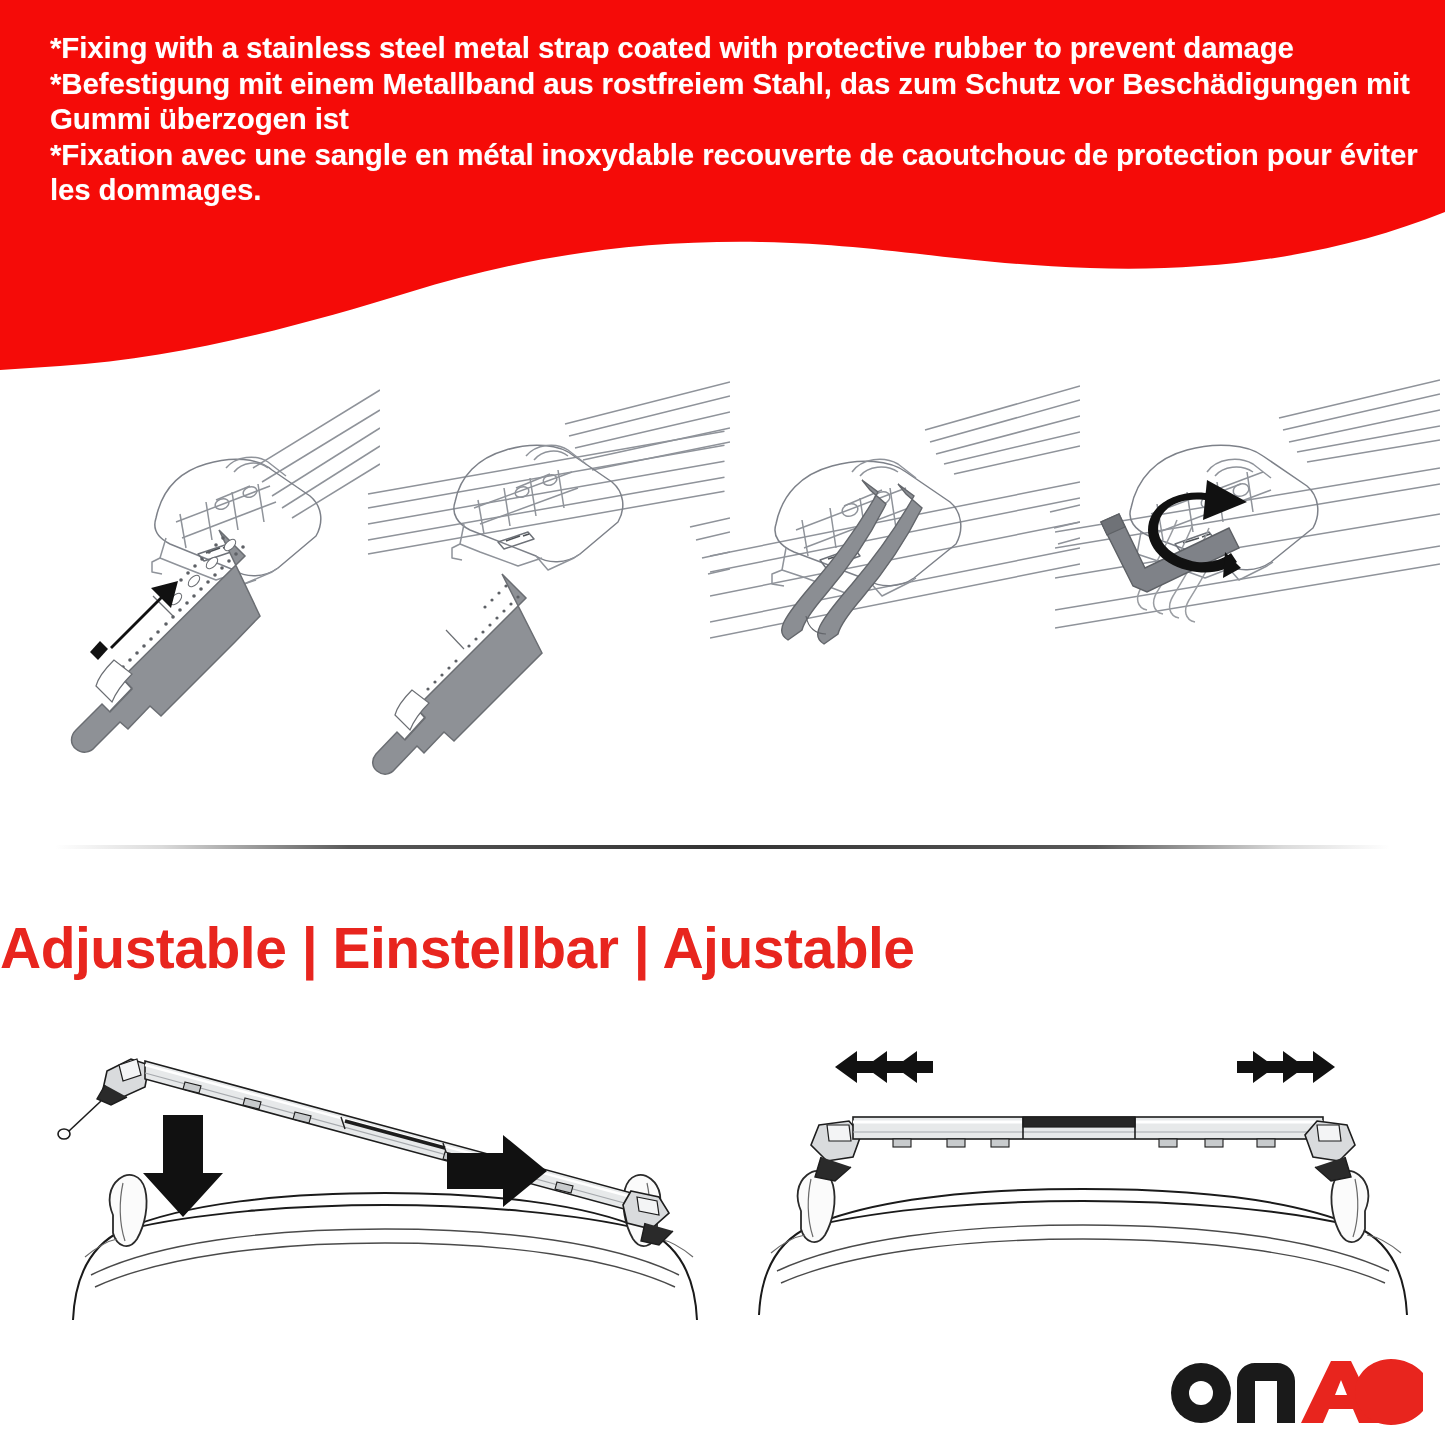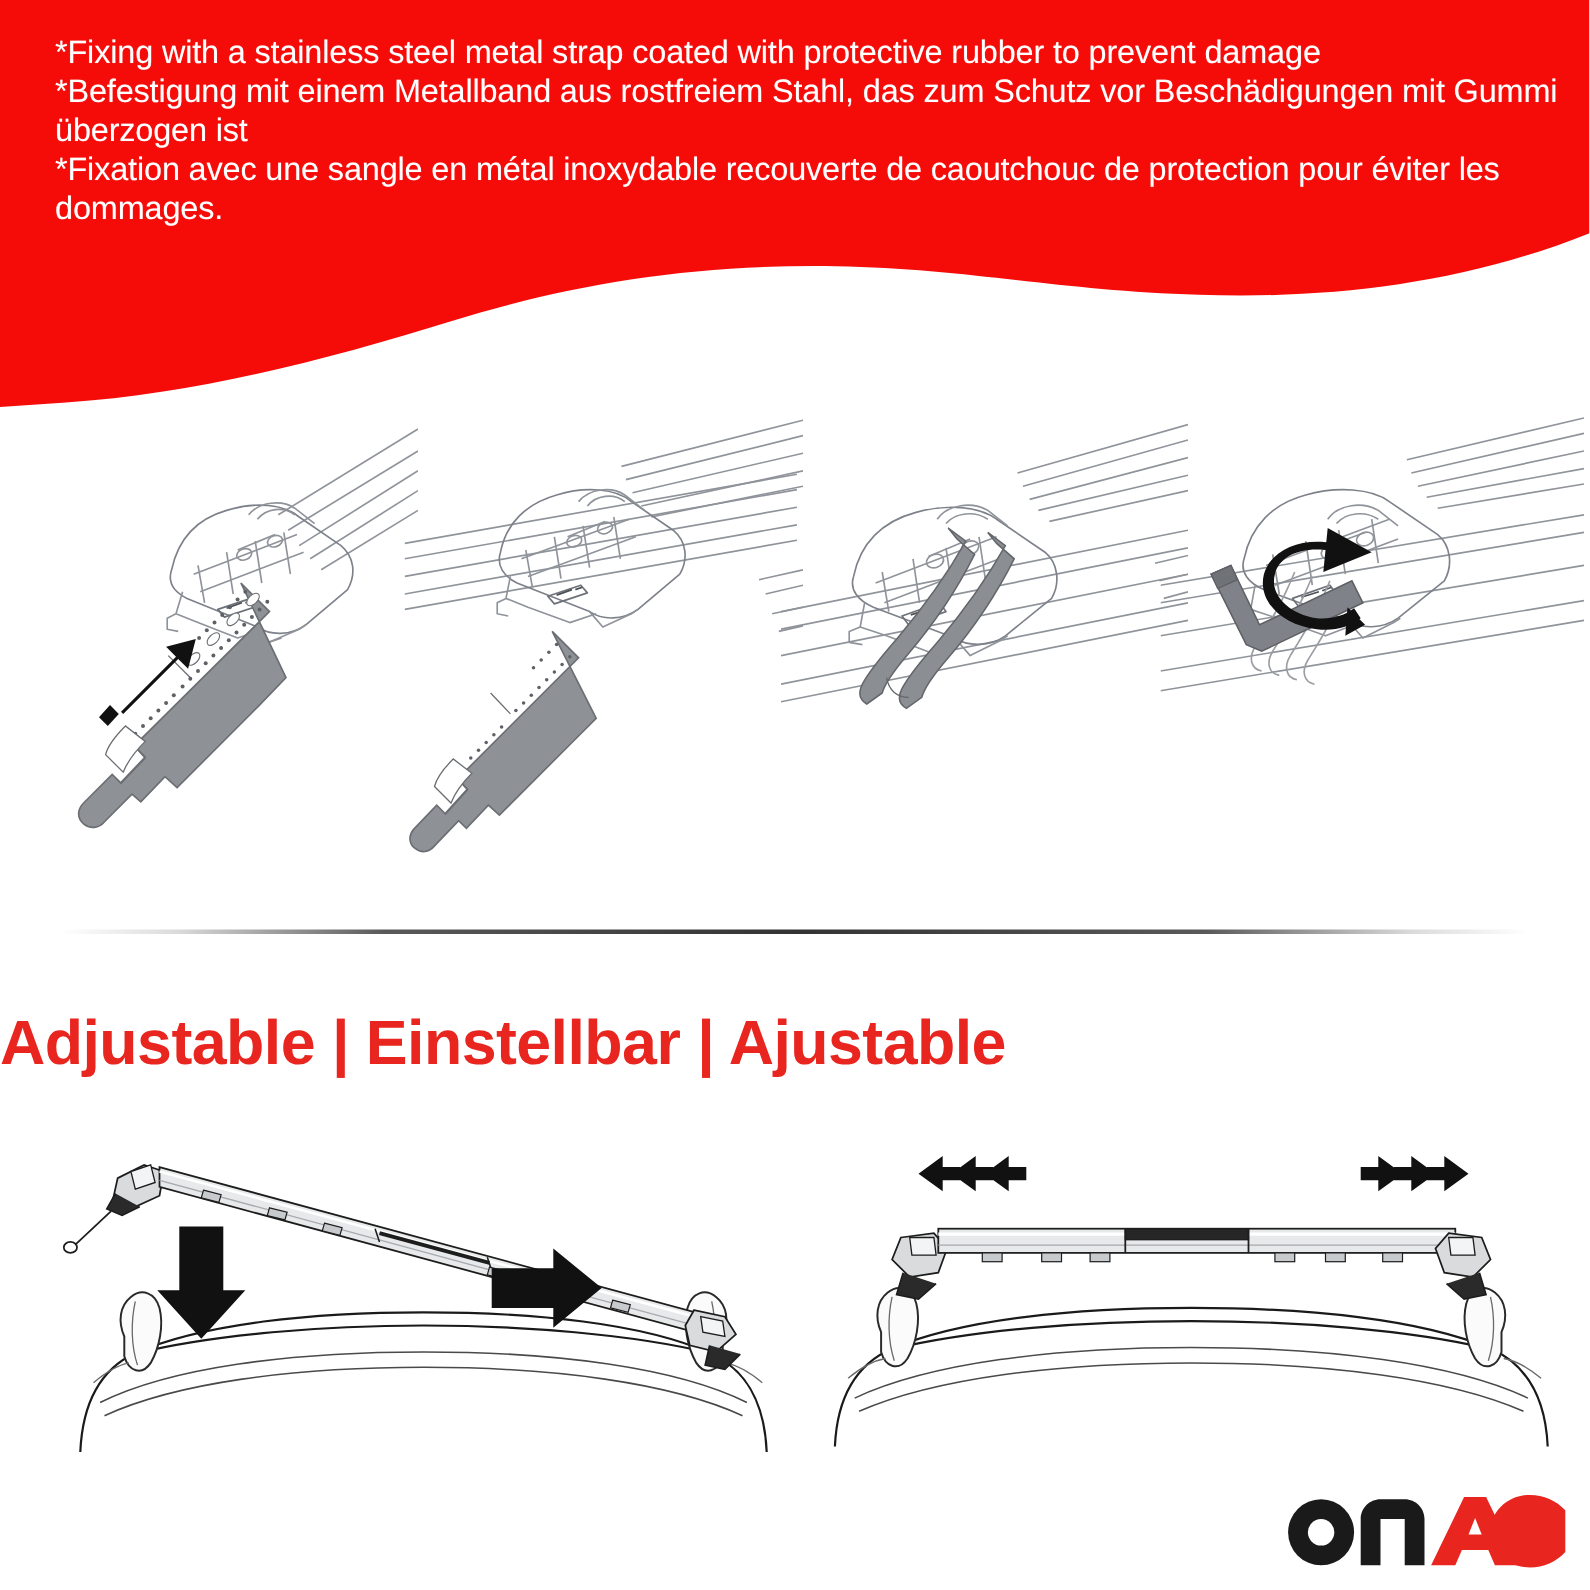--- a/index.html
+++ b/index.html
@@ -8,21 +8,21 @@
     font-family:"Liberation Sans","DejaVu Sans",sans-serif;
   }
   #page{position:absolute;inset:0;background:#ffffff;}
 
   
   .banner{position:absolute;left:0;top:0;width:1445px;height:370px;}
   .banner svg{display:block;width:1445px;height:370px;}
   .banner-text{
     position:absolute;left:50px;top:30px;width:1370px;
     color:#ffffff;font-size:29.5px;line-height:35.5px;
-    font-weight:400;letter-spacing:-0.15px;white-space:pre-line;
+    font-weight:700;letter-spacing:-0.15px;white-space:pre-line;
     text-shadow:0 0 1px rgba(255,255,255,.35);
   }
 
   
   .steps{position:absolute;left:0;top:372px;width:1445px;height:455px;}
   .step{position:absolute;top:0;height:455px;}
   .step svg{display:block;}
   #step-1{left:10px;width:370px;}
   #step-2{left:360px;width:370px;}
   #step-3{left:710px;width:370px;}

